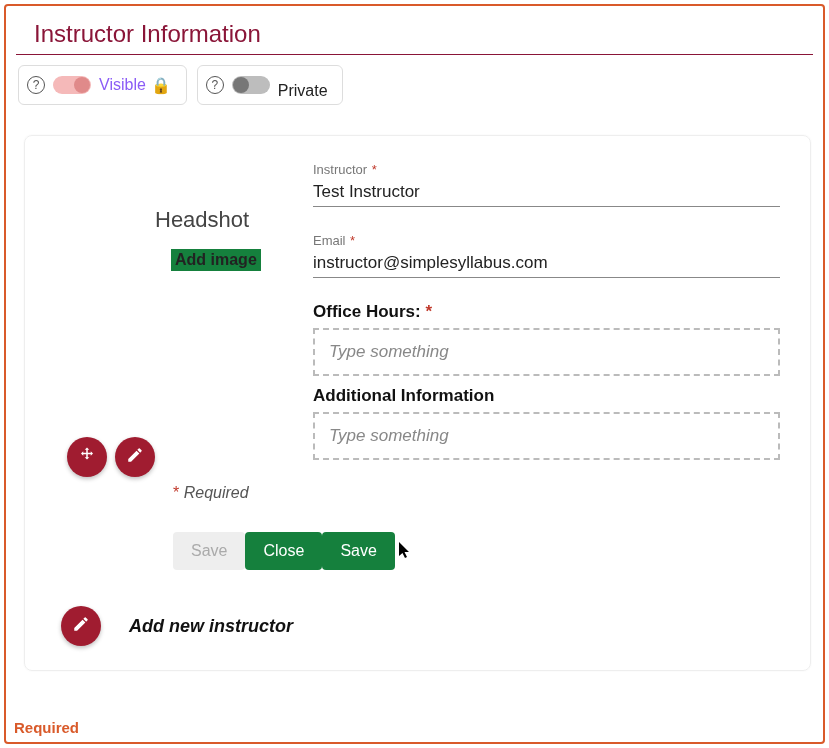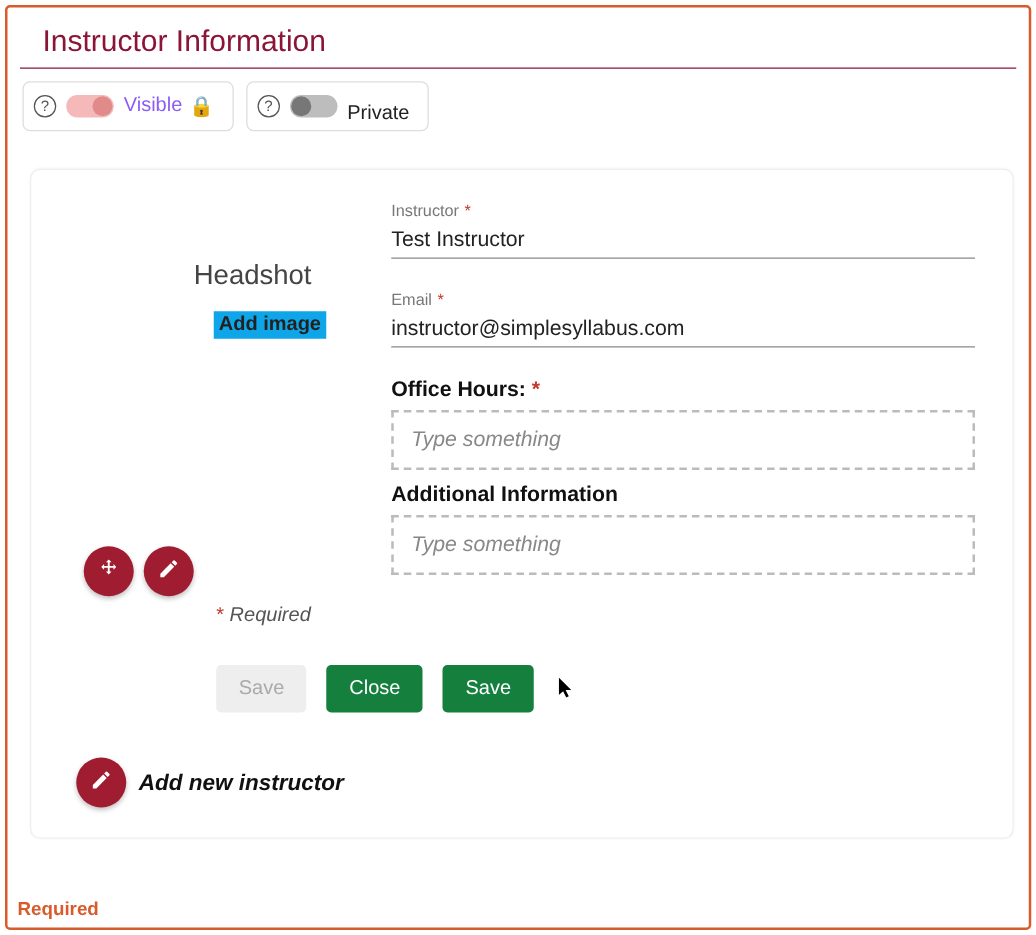--- a/index.html
+++ b/index.html
@@ -42,21 +42,21 @@
   .fab {
     width:40px; height:40px; border-radius:50%; background:#a01c30; color:#fff;
     display:flex; align-items:center; justify-content:center; cursor:pointer;
     box-shadow:0 2px 4px rgba(0,0,0,0.25);
   }
   .fab svg { width:18px; height:18px; fill:#fff; }
   .headshot-block { margin-left:112px; }
   .headshot-label { font-size:22px; color:#444; font-weight:400; }
   .add-image {
     display:inline-block; margin-top:16px; margin-left:16px; font-size:16px; font-weight:600;
-    color:#222; background:#0ea5e9; padding:2px 4px;
+    color:#222; background:#15803d; padding:2px 4px;
   }
 
   .right-col { flex:1; padding-right:12px; }
   .field-block { margin-bottom:24px; }
   .field-label { font-size:13px; color:#777; }
   .req-star { color:#c0392b; }
   .field-input {
     width:100%; border:none; border-bottom:1px solid #888; font-size:17px;
     padding:4px 0 4px 0; outline:none; background:transparent; color:#222;
   }
@@ -64,30 +64,30 @@
 
   .bold-label { font-size:17px; font-weight:700; color:#111; margin-bottom:6px; }
   .dashed-box {
     border:2px dashed #bbb; padding:12px 14px; font-size:17px; color:#888; font-style:italic;
     margin-bottom:10px;
   }
 
   .required-note { font-style:italic; color:#555; font-size:16px; margin:14px 0 0 130px; }
   .required-note .req-star { font-style:normal; }
 
-  .buttons-row { margin:30px 0 0 130px; display:flex; gap:16px; align-items:center; }
+  .buttons-row { margin:30px 0 0 130px; display:flex; gap:0; align-items:center; }
   .btn {
     border:none; border-radius:4px; padding:10px 18px; font-size:16px; cursor:pointer;
   }
   .btn-disabled { background:#eee; color:#aaa; cursor:default; }
   .btn-primary { background:#15803d; color:#fff; }
 
   .cursor-arrow { position:relative; left:4px; top:2px; font-size:17px; color:#000; }
 
-  .add-row { display:flex; align-items:center; gap:10px; margin:36px 0 0 18px; }
+  .add-row { display:flex; align-items:center; gap:28px; margin:36px 0 0 18px; }
   .add-text { font-size:18px; font-weight:700; font-style:italic; color:#111; }
 
   .footer-required {
     position:absolute; left:8px; bottom:6px; color:#d95a2a; font-size:15px; font-weight:600;
   }
 </style>
 </head>
 <body>
 
 <div class="outer">

